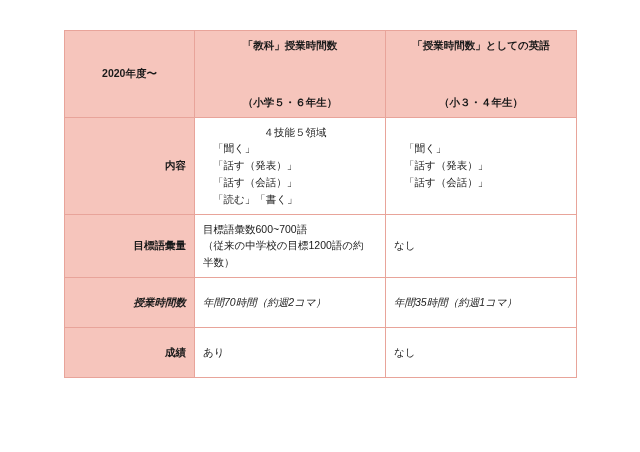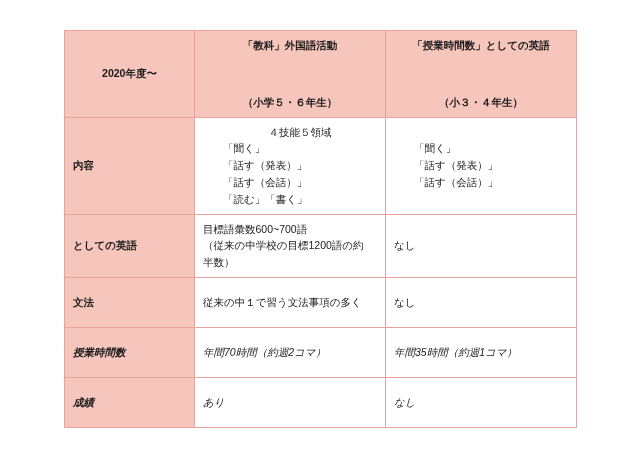--- a/index.html
+++ b/index.html
@@ -49,65 +49,65 @@
     text-align: center;
     font-weight: bold;
     color: #1a1a1a;
     height: 44px;
   }
   .hdr .l1 { display: block; }
   .hdr .l2 { display: block; margin-top: 40px; }
 
   .rowlabel {
     background: #f6c5bc;
-    text-align: left;
+    text-align: right;
     font-weight: bold;
     color: #1a1a1a;
   }
   .cell {
     background: #ffffff;
     color: #1a1a1a;
   }
   .cell.center {
     text-align: left;
   }
   .cell.left {
     text-align: left;
-    padding-left: 28px;
+    padding-left: 18px;
   }
   .cell .line { display: block; }
   .cell .heading {
     display: block;
     text-align: center;
   }
 
   .r-contents td { height: 86px; }
   .r-vocab td { height: 62px; }
   .r-grammar td { height: 50px; }
   .r-hours td { height: 50px; font-style: italic; }
-  .r-grade td { height: 50px; font-style: italic; }
+  .r-grade td { height: 50px; }
 </style>
 </head>
 <body>
 
 <div class="page">
   <div class="table-wrap">
     <table class="matrix">
       <colgroup>
         <col class="c0">
         <col class="c1">
         <col class="c2">
       </colgroup>
       <tbody>
         <tr>
           <td class="hdr">
             <span class="l1">2020年度〜</span>
           </td>
           <td class="hdr">
-            <span class="l1">「教科」外国語活動</span>
+            <span class="l1">「教科」授業時間数</span>
             <span class="l2">（小学５・６年生）</span>
           </td>
           <td class="hdr">
             <span class="l1">「授業時間数」としての英語</span>
             <span class="l2">（小３・４年生）</span>
           </td>
         </tr>
 
         <tr class="r-contents">
           <td class="rowlabel">内容</td>
@@ -119,40 +119,31 @@
             <span class="line">「読む」「書く」</span>
           </td>
           <td class="cell left">
             <span class="line">「聞く」</span>
             <span class="line">「話す（発表）」</span>
             <span class="line">「話す（会話）」</span>
           </td>
         </tr>
 
         <tr class="r-vocab">
-          <td class="rowlabel">としての英語</td>
+          <td class="rowlabel">目標語彙量</td>
           <td class="cell center">
             <span class="line">目標語彙数600~700語</span>
             <span class="line">（従来の中学校の目標1200語の約</span>
             <span class="line">半数）</span>
           </td>
           <td class="cell center">
             <span class="line">なし</span>
           </td>
         </tr>
 
-        <tr class="r-grammar">
-          <td class="rowlabel">文法</td>
-          <td class="cell center">
-            <span class="line">従来の中１で習う文法事項の多く</span>
-          </td>
-          <td class="cell center">
-            <span class="line">なし</span>
-          </td>
-        </tr>
 
         <tr class="r-hours">
           <td class="rowlabel">授業時間数</td>
           <td class="cell center">
             <span class="line">年間70時間（約週2コマ）</span>
           </td>
           <td class="cell center">
             <span class="line">年間35時間（約週1コマ）</span>
           </td>
         </tr>

